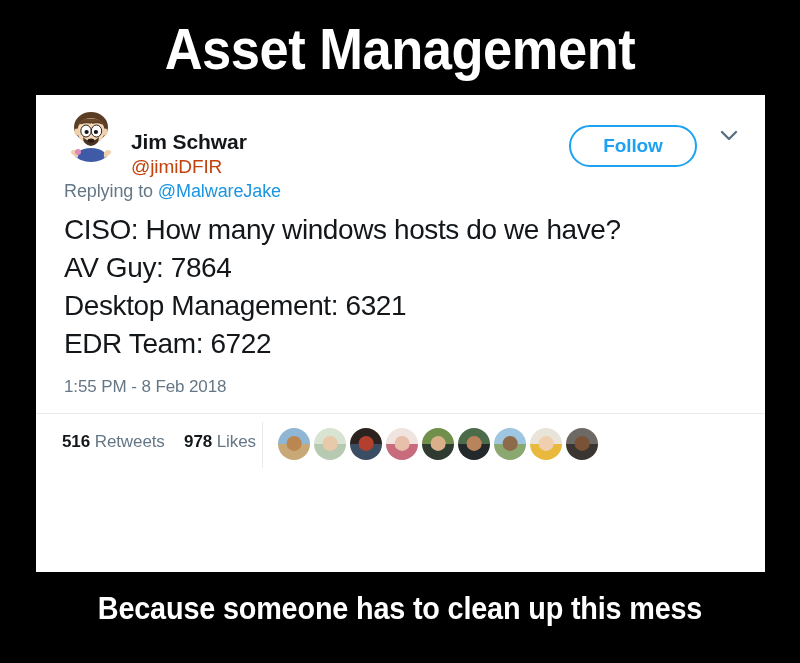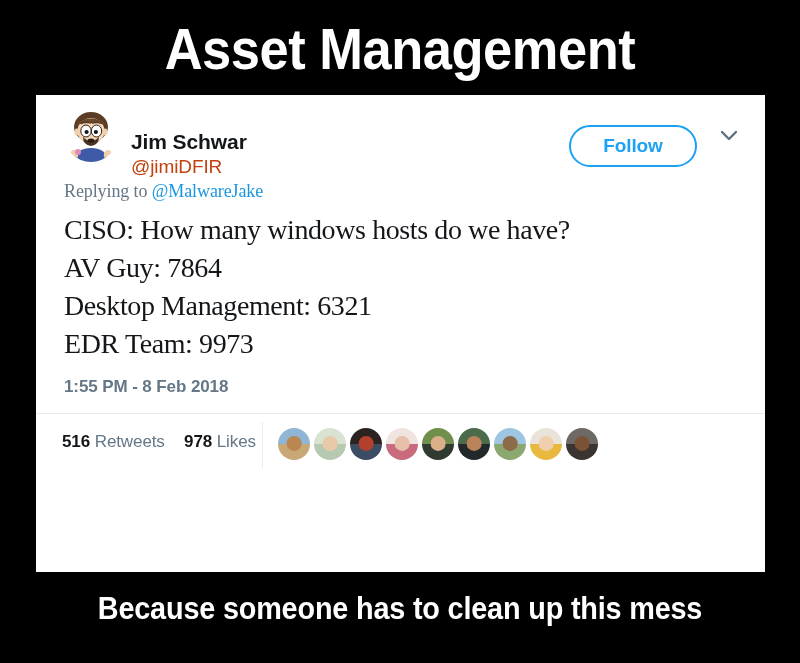--- a/index.html
+++ b/index.html
@@ -137,44 +137,41 @@
     width: 24px;
     height: 24px;
     cursor: pointer;
   }
 
   .reply-context {
     padding: 14px 36px 0 28px;
     font-size: 18px;
     color: #657786;
     letter-spacing: -0.1px;
-    font-family: Liberation Serif, serif;
   }
   .reply-context .mention {
     color: #1b95e0;
   }
 
   .tweet-text {
     padding: 9px 28px 0 28px;
     font-size: 28px;
     line-height: 38px;
     color: #14171a;
     letter-spacing: -0.4px;
-    font-family: Liberation Serif, serif;
   }
   .tweet-text .line {
     white-space: nowrap;
   }
 
   .timestamp {
     padding: 14px 28px 0 28px;
     font-size: 17px;
     color: #657786;
     letter-spacing: -0.1px;
-    font-weight: bold;
   }
 
   .stats-row {
     position: relative;
     margin: 16px 0 0 0;
     border-top: 1px solid #e6ecf0;
     height: 62px;
   }
 
   .counts {
@@ -299,21 +296,21 @@
 
     <div class="reply-context">
       <span>Replying to</span>
       <span class="mention">@MalwareJake</span>
     </div>
 
     <div class="tweet-text">
       <div class="line">CISO: How many windows hosts do we have?</div>
       <div class="line">AV Guy: 7864</div>
       <div class="line">Desktop Management: 6321</div>
-      <div class="line">EDR Team: 9973</div>
+      <div class="line">EDR Team: 6722</div>
     </div>
 
     <div class="timestamp">1:55 PM - 8 Feb 2018</div>
 
     <div class="stats-row">
       <div class="counts">
         <b>516</b>
         <span>Retweets</span>
         <span class="gap"></span>
         <b>978</b>

